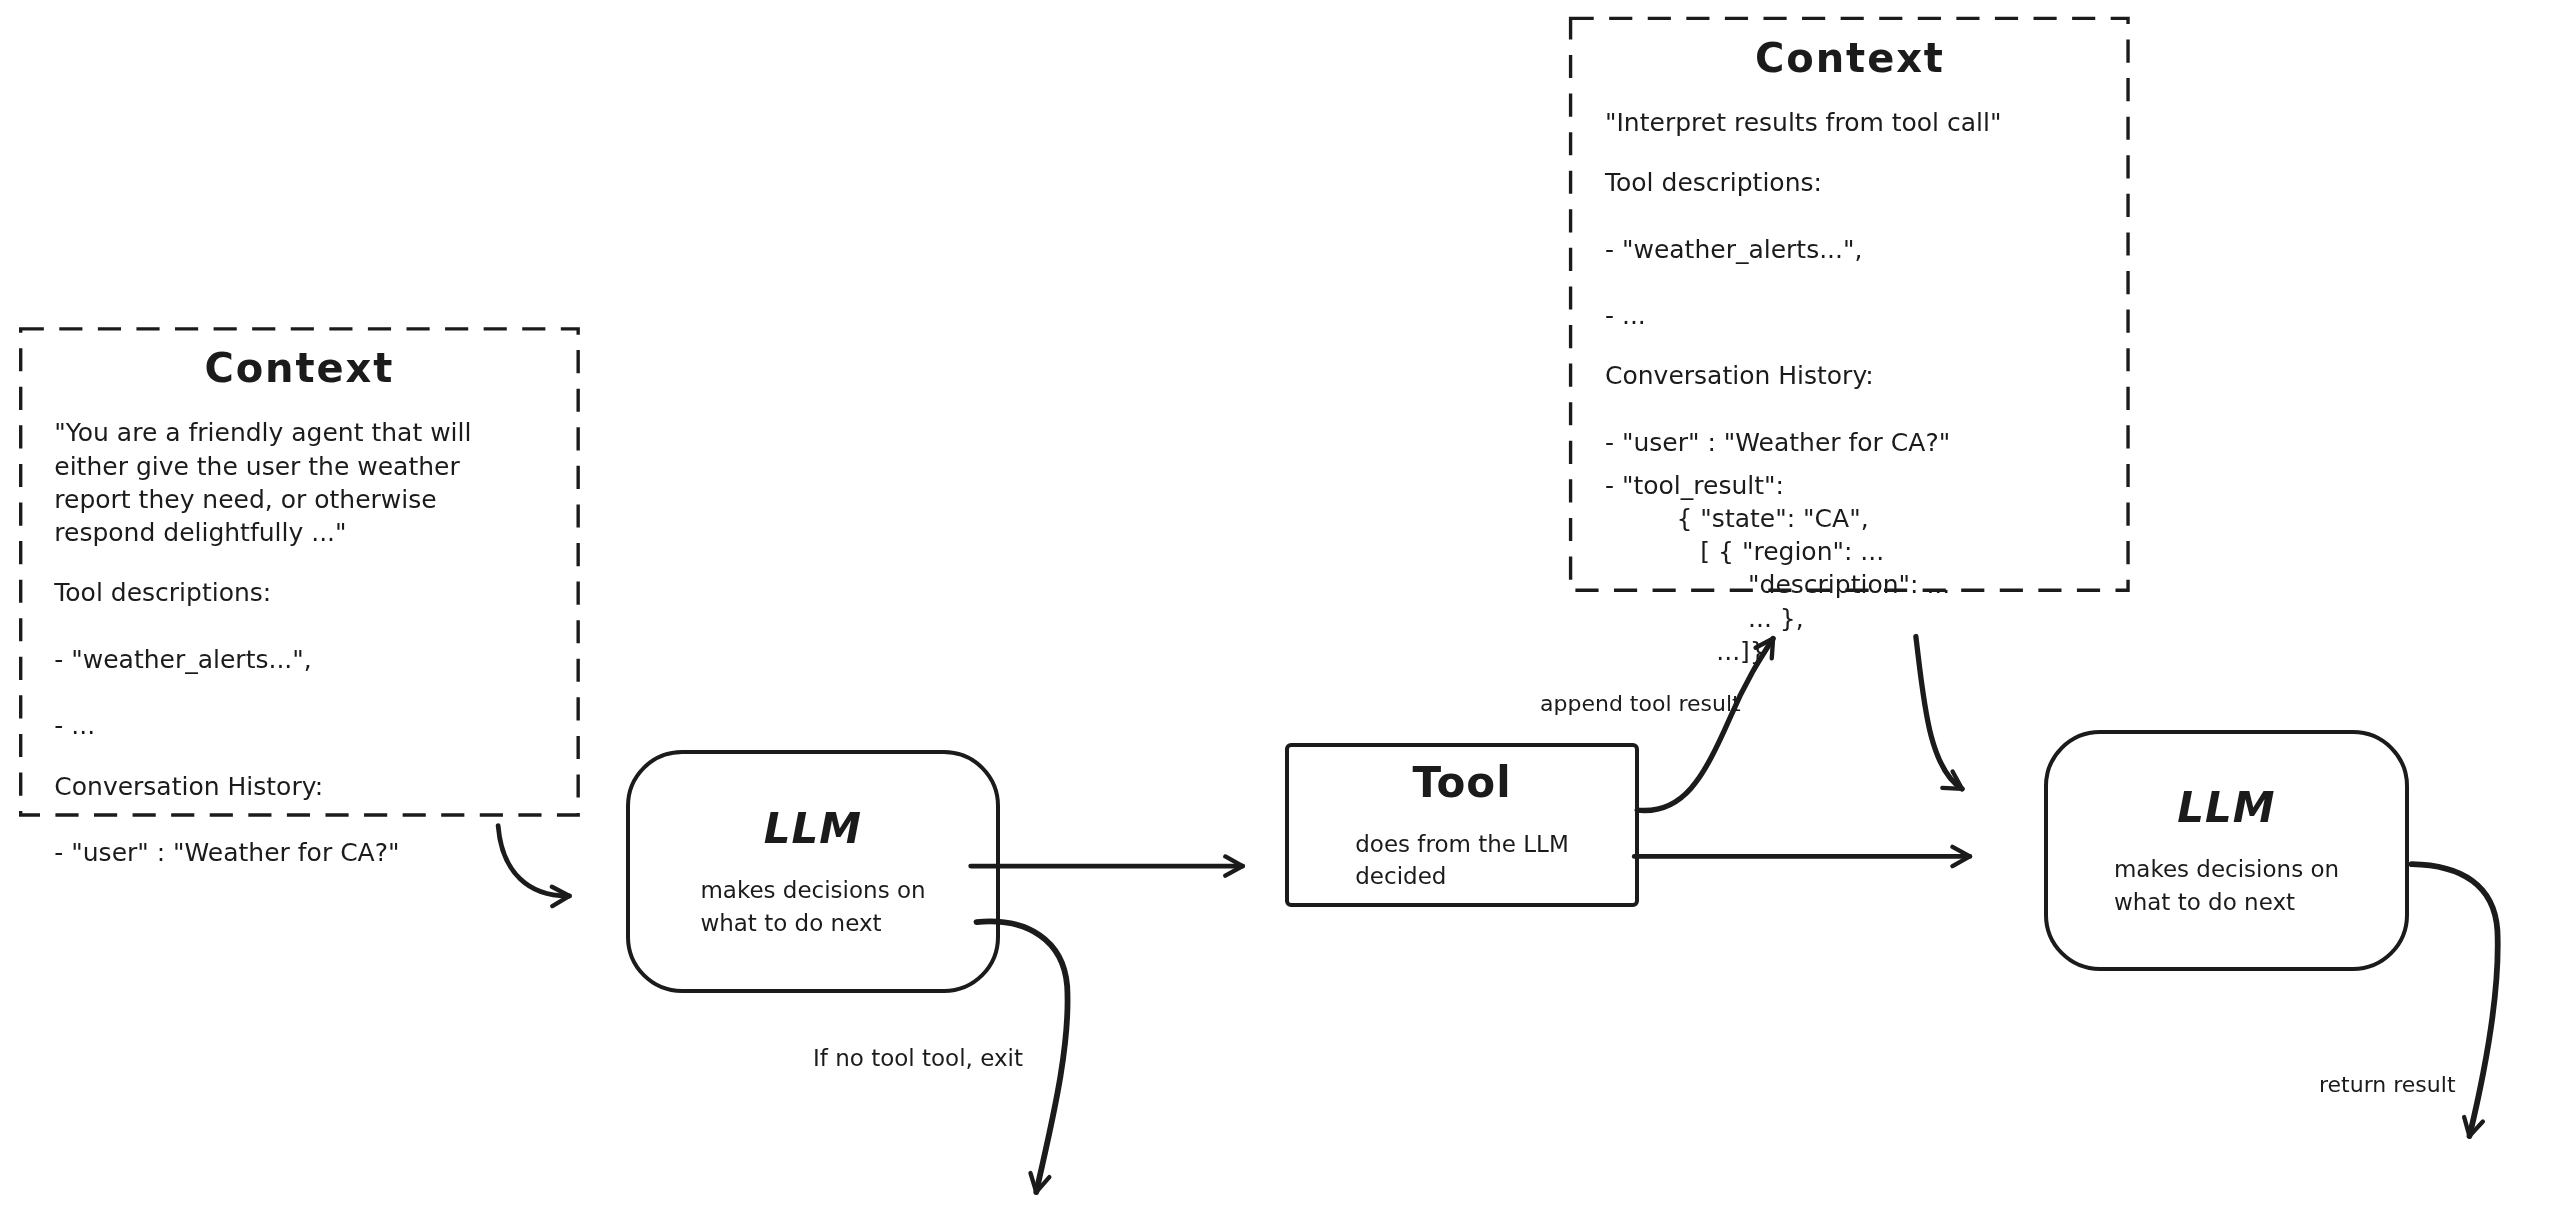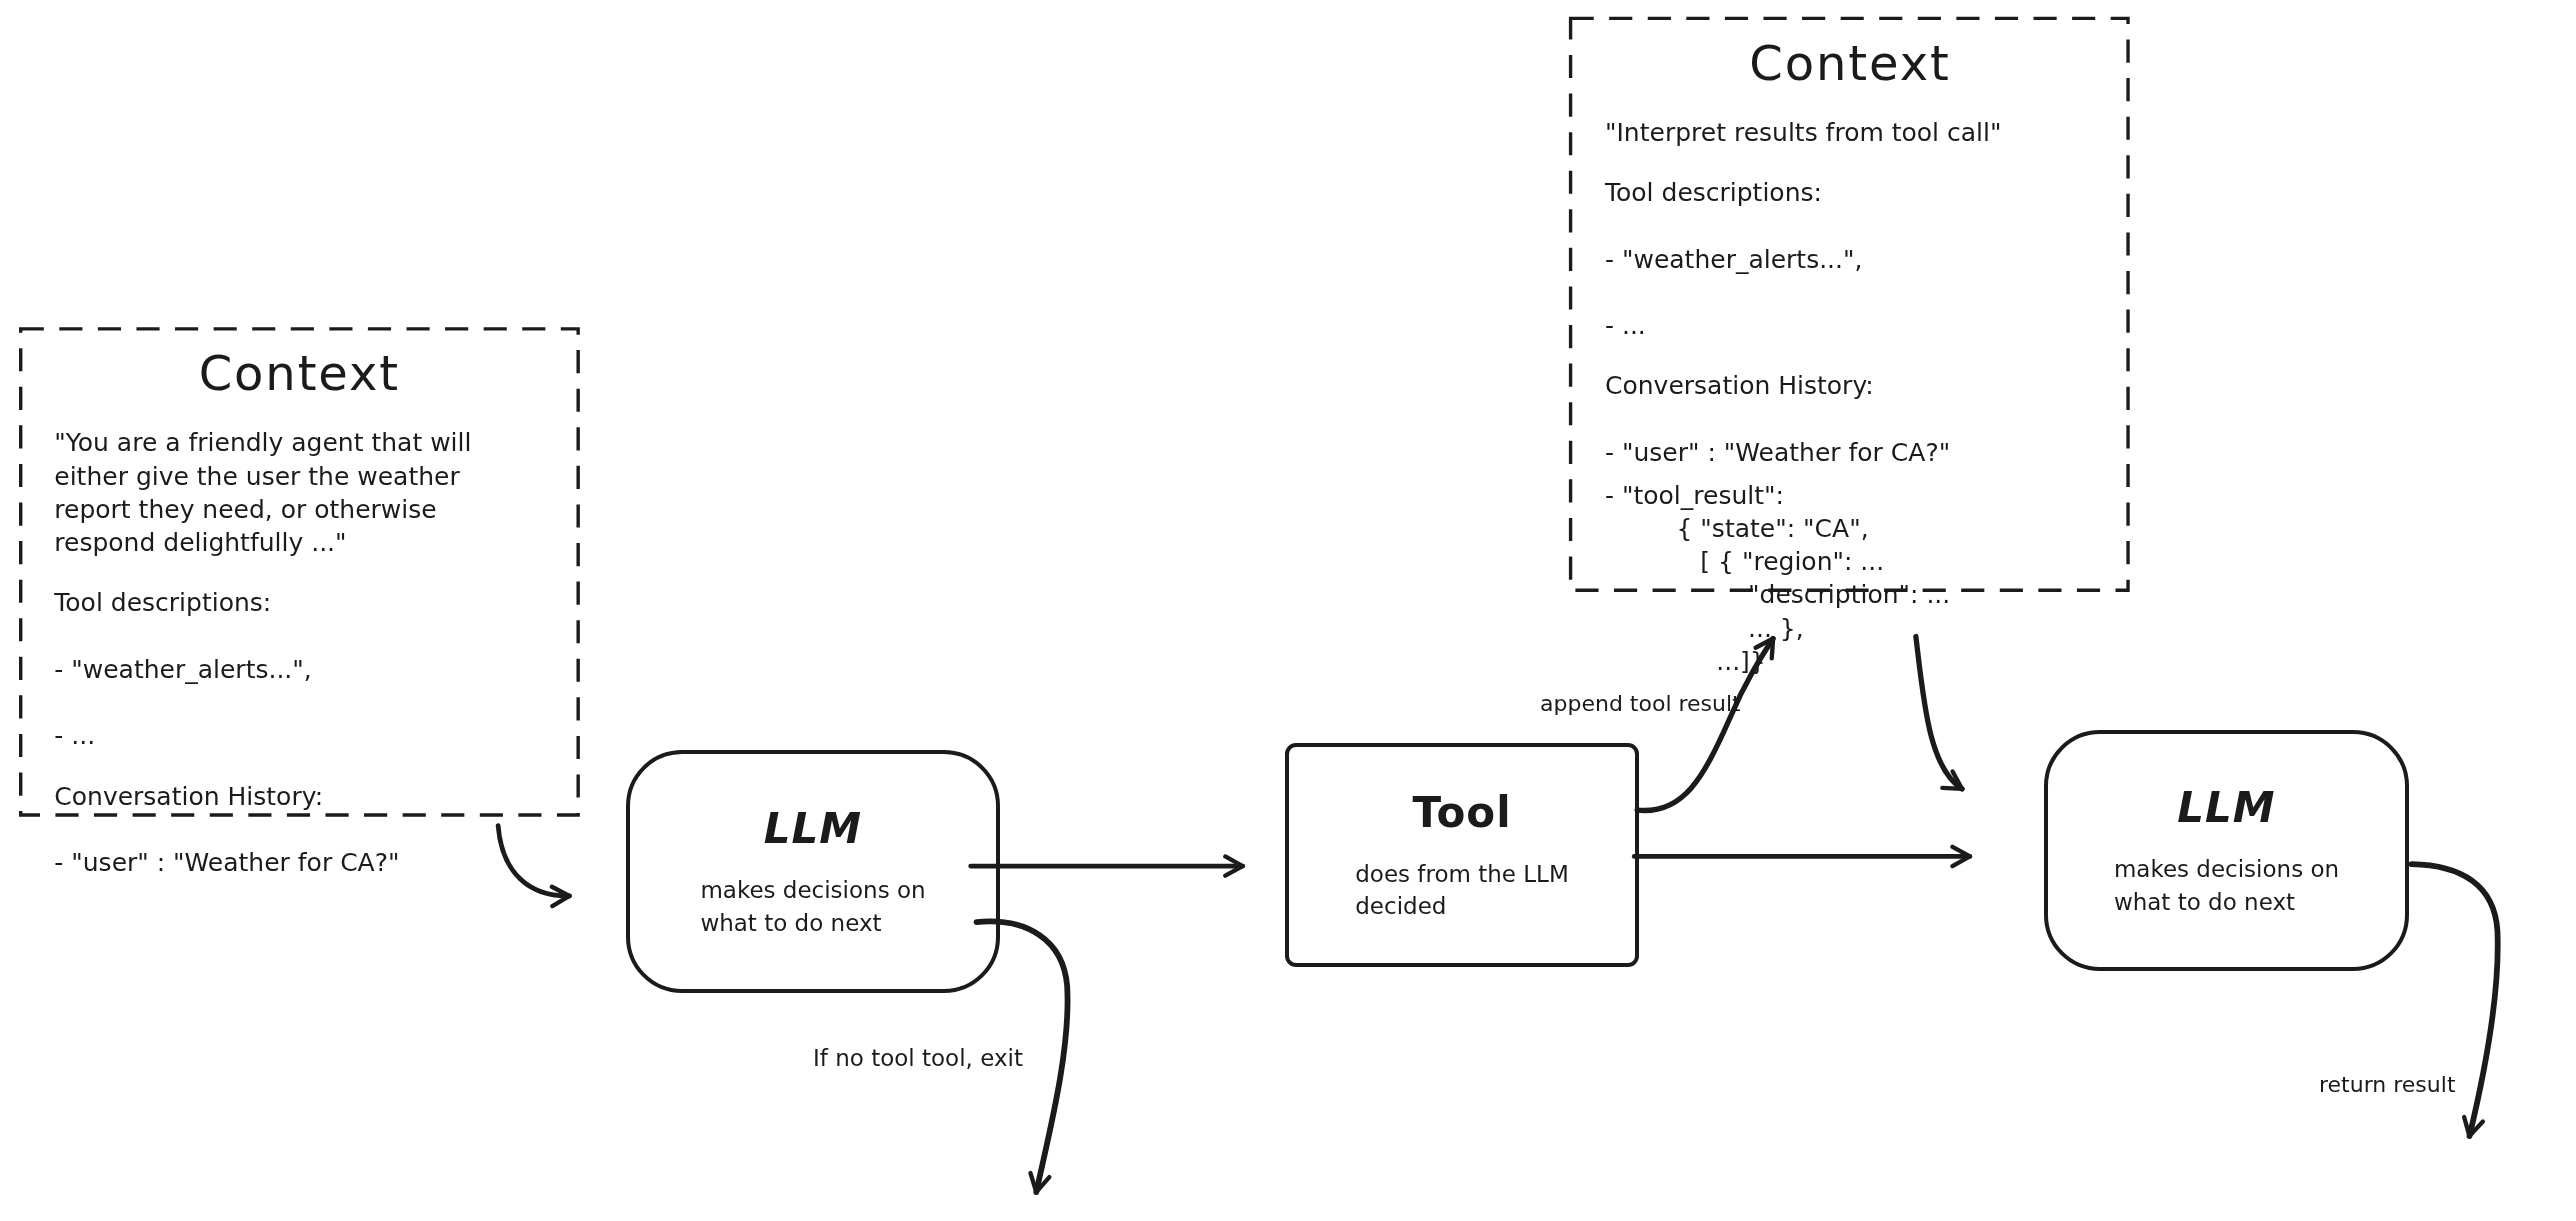--- a/index.html
+++ b/index.html
@@ -16,22 +16,22 @@
     height: 1221px;
     background: #ffffff;
     overflow: hidden;
   }
   
   .ctx-box {
     position: absolute;
     padding: 17.4px 35px;
   }
   .ctx-title {
-    font-size: 48px;
-    font-weight: normal;
+    font-size: 40px;
+    font-weight: bold;
     text-align: center;
     letter-spacing: 1.9px;
     margin-bottom: 25px;
   }
   .ctx-text {
     font-size: 25px;
     line-height: 1.33;
     white-space: pre-line;
     margin-bottom: 27px;
   }
@@ -116,21 +116,21 @@
                   ... },
               ...]}</div>
   </div>
 
   <div class="node" style="left:598px; top:750px; width:374px; height:243px;">
     <div class="node-title italic">LLM</div>
     <div class="node-sub">makes decisions on
 what to do next</div>
   </div>
 
-  <div class="node" style="left:1257px; top:743px; width:354px; height:224px; border-radius:11px;">
+  <div class="node" style="left:1257px; top:743px; width:354px; height:164px; border-radius:6px;">
     <div class="node-title">Tool</div>
     <div class="node-sub">does from the LLM
 decided</div>
   </div>
 
   <div class="node" style="left:2016px; top:730px; width:365px; height:241px;">
     <div class="node-title italic">LLM</div>
     <div class="node-sub">makes decisions on
 what to do next</div>
   </div>

